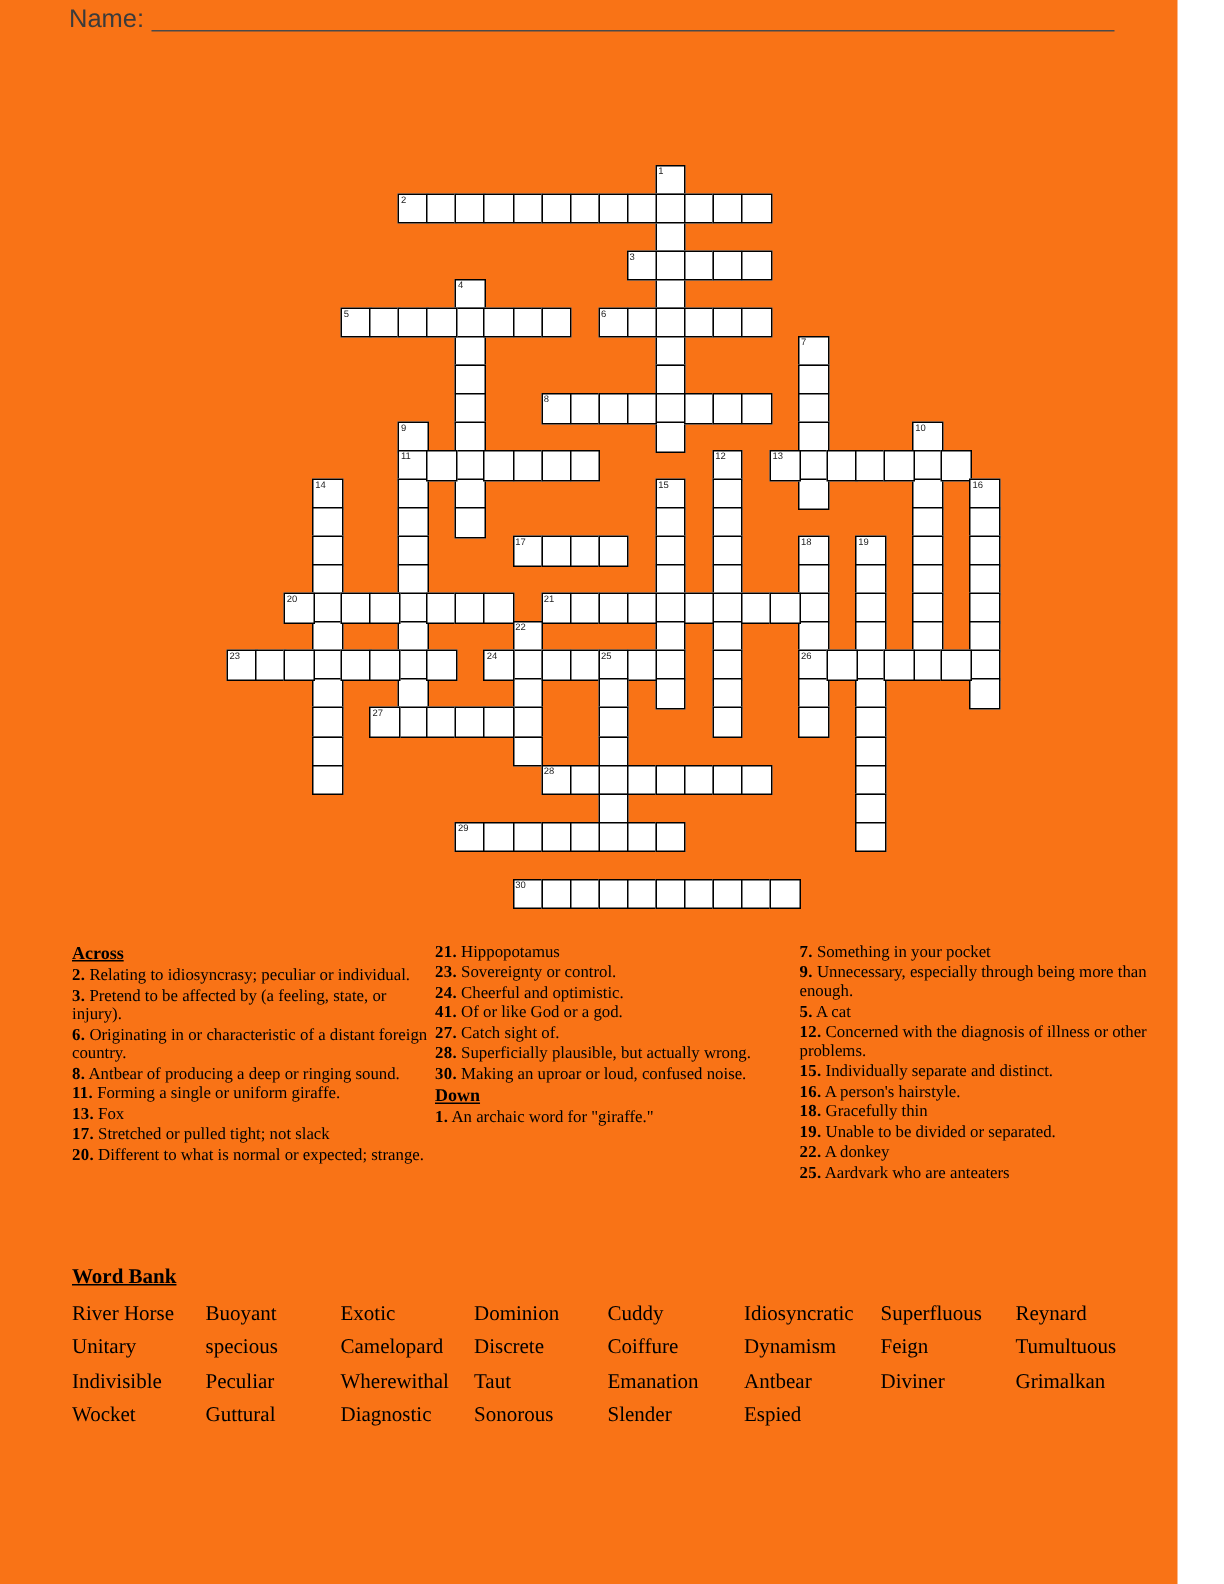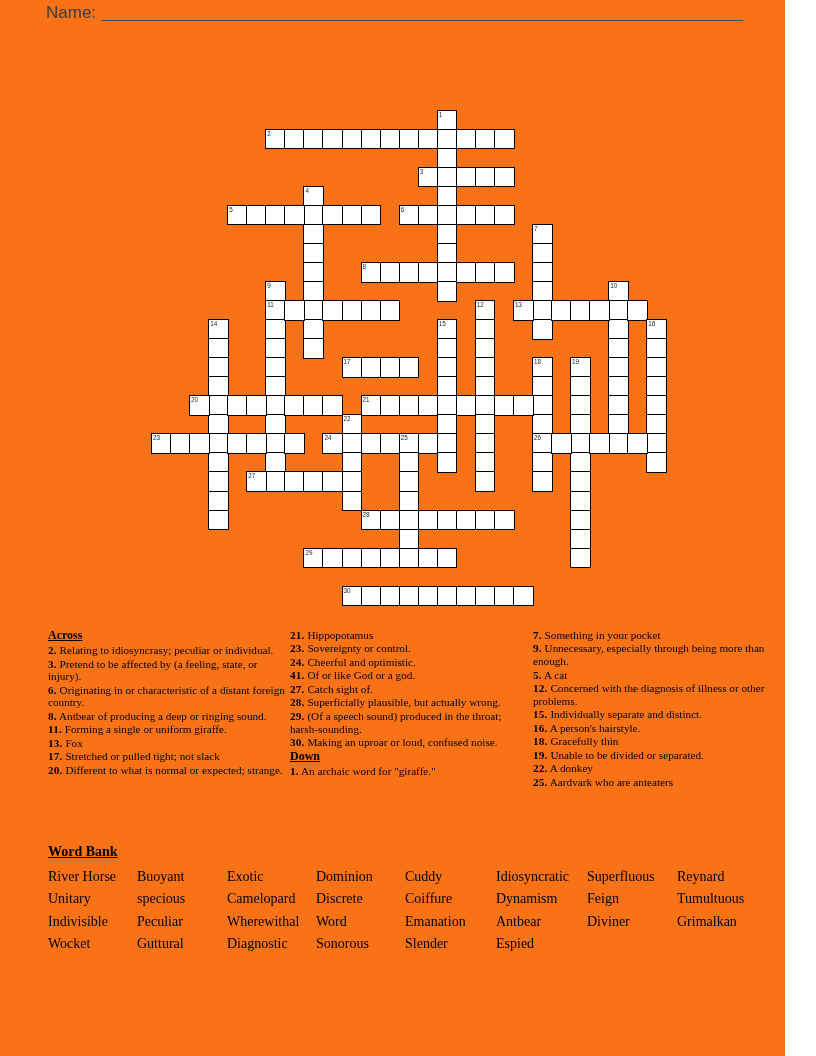--- a/index.html
+++ b/index.html
@@ -328,21 +328,20 @@
       <p class="clue"><b>17.</b><span> Stretched or pulled tight; not slack</span></p>
       <p class="clue"><b>20.</b><span> Different to what is normal or expected; strange.</span></p>
     </div>
   <div class="clue-col" id="clue-col-2" style="left:290px;width:218px;">
       <p class="clue"><b>21.</b><span> Hippopotamus</span></p>
       <p class="clue"><b>23.</b><span> Sovereignty or control.</span></p>
       <p class="clue"><b>24.</b><span> Cheerful and optimistic.</span></p>
       <p class="clue"><b>41.</b><span> Of or like God or a god.</span></p>
       <p class="clue"><b>27.</b><span> Catch sight of.</span></p>
       <p class="clue"><b>28.</b><span> Superficially plausible, but actually wrong.</span></p>
-      <p class="clue"><b>29.</b><span> (Of a speech sound) produced in the throat; harsh-sounding.</span></p>
       <p class="clue"><b>30.</b><span> Making an uproar or loud, confused noise.</span></p>
       <div class="clue-header down">Down</div>
       <p class="clue"><b>1.</b><span> An archaic word for "giraffe."</span></p>
     </div>
   <div class="clue-col" id="clue-col-3" style="left:533px;width:232px;">
       <p class="clue"><b>7.</b><span> Something in your pocket</span></p>
       <p class="clue"><b>9.</b><span> Unnecessary, especially through being more than enough.</span></p>
       <p class="clue"><b>5.</b><span> A cat</span></p>
       <p class="clue"><b>12.</b><span> Concerned with the diagnosis of illness or other problems.</span></p>
       <p class="clue"><b>15.</b><span> Individually separate and distinct.</span></p>
@@ -367,21 +366,21 @@
       <div class="wb-word">specious</div>
       <div class="wb-word">Camelopard</div>
       <div class="wb-word">Discrete</div>
       <div class="wb-word">Coiffure</div>
       <div class="wb-word">Dynamism</div>
       <div class="wb-word">Feign</div>
       <div class="wb-word">Tumultuous</div>
       <div class="wb-word">Indivisible</div>
       <div class="wb-word">Peculiar</div>
       <div class="wb-word">Wherewithal</div>
-      <div class="wb-word">Word</div>
+      <div class="wb-word">Taut</div>
       <div class="wb-word">Emanation</div>
       <div class="wb-word">Antbear</div>
       <div class="wb-word">Diviner</div>
       <div class="wb-word">Grimalkan</div>
       <div class="wb-word">Wocket</div>
       <div class="wb-word">Guttural</div>
       <div class="wb-word">Diagnostic</div>
       <div class="wb-word">Sonorous</div>
       <div class="wb-word">Slender</div>
       <div class="wb-word">Espied</div>

